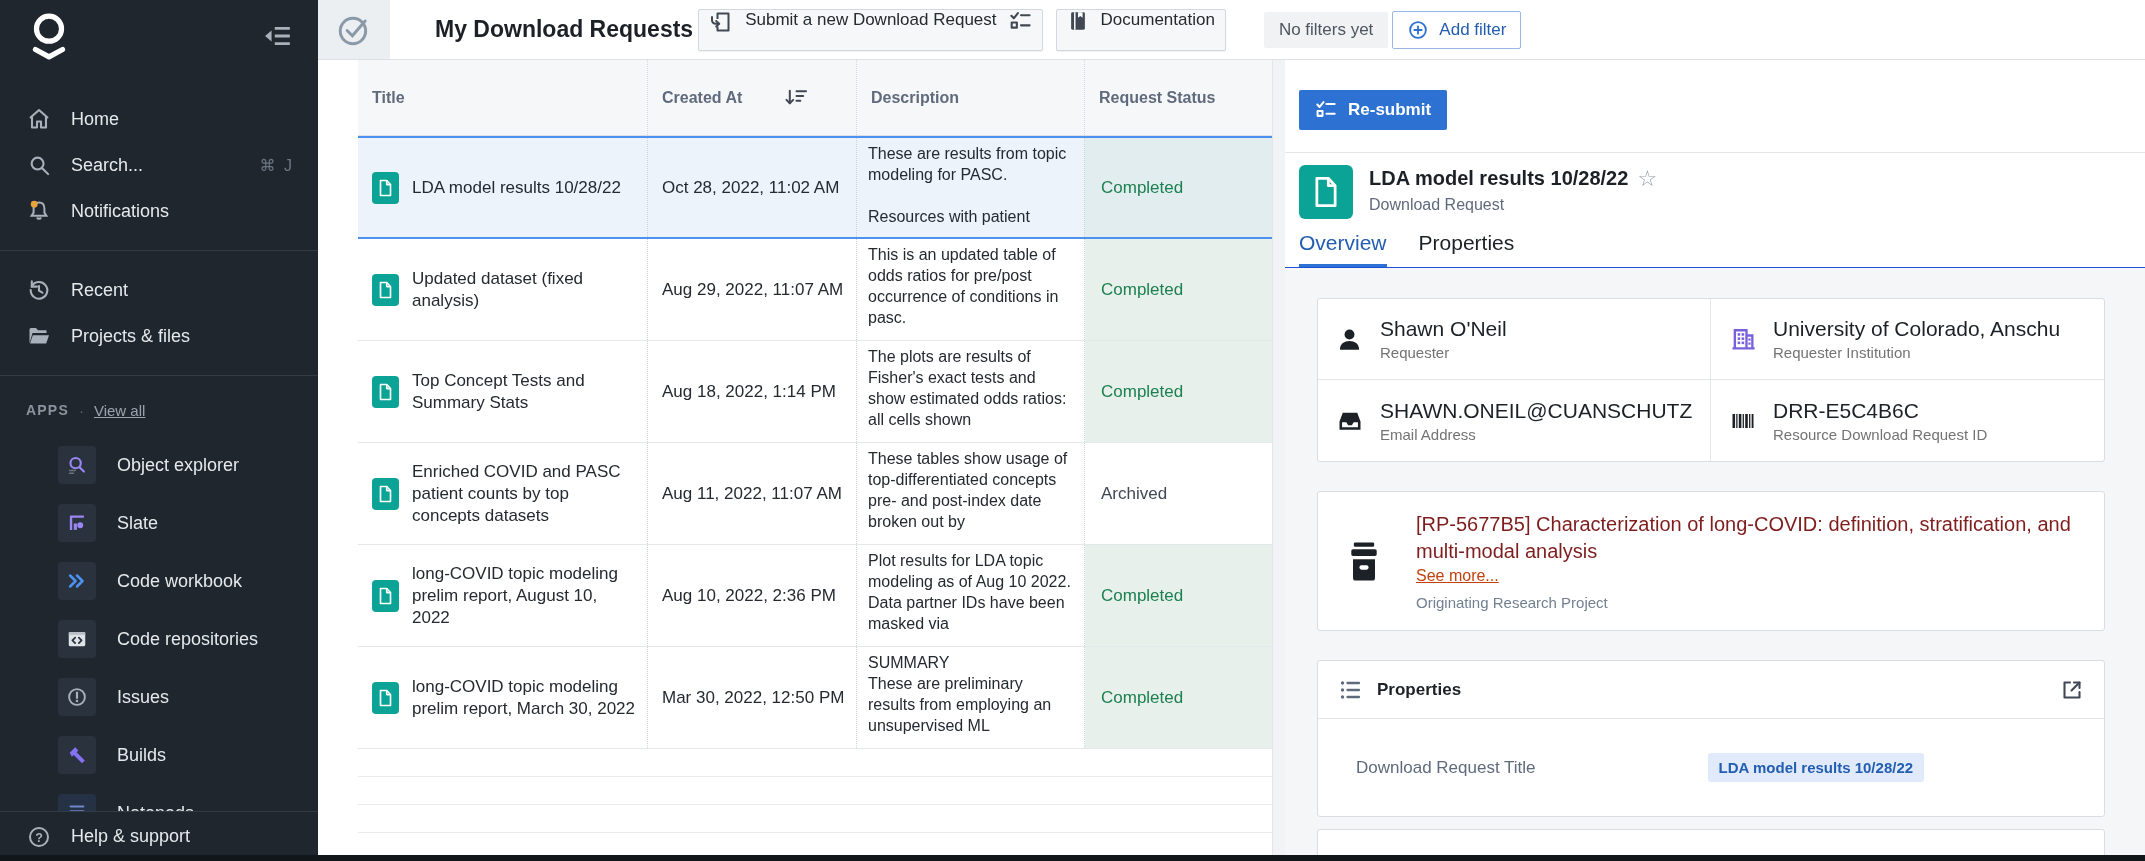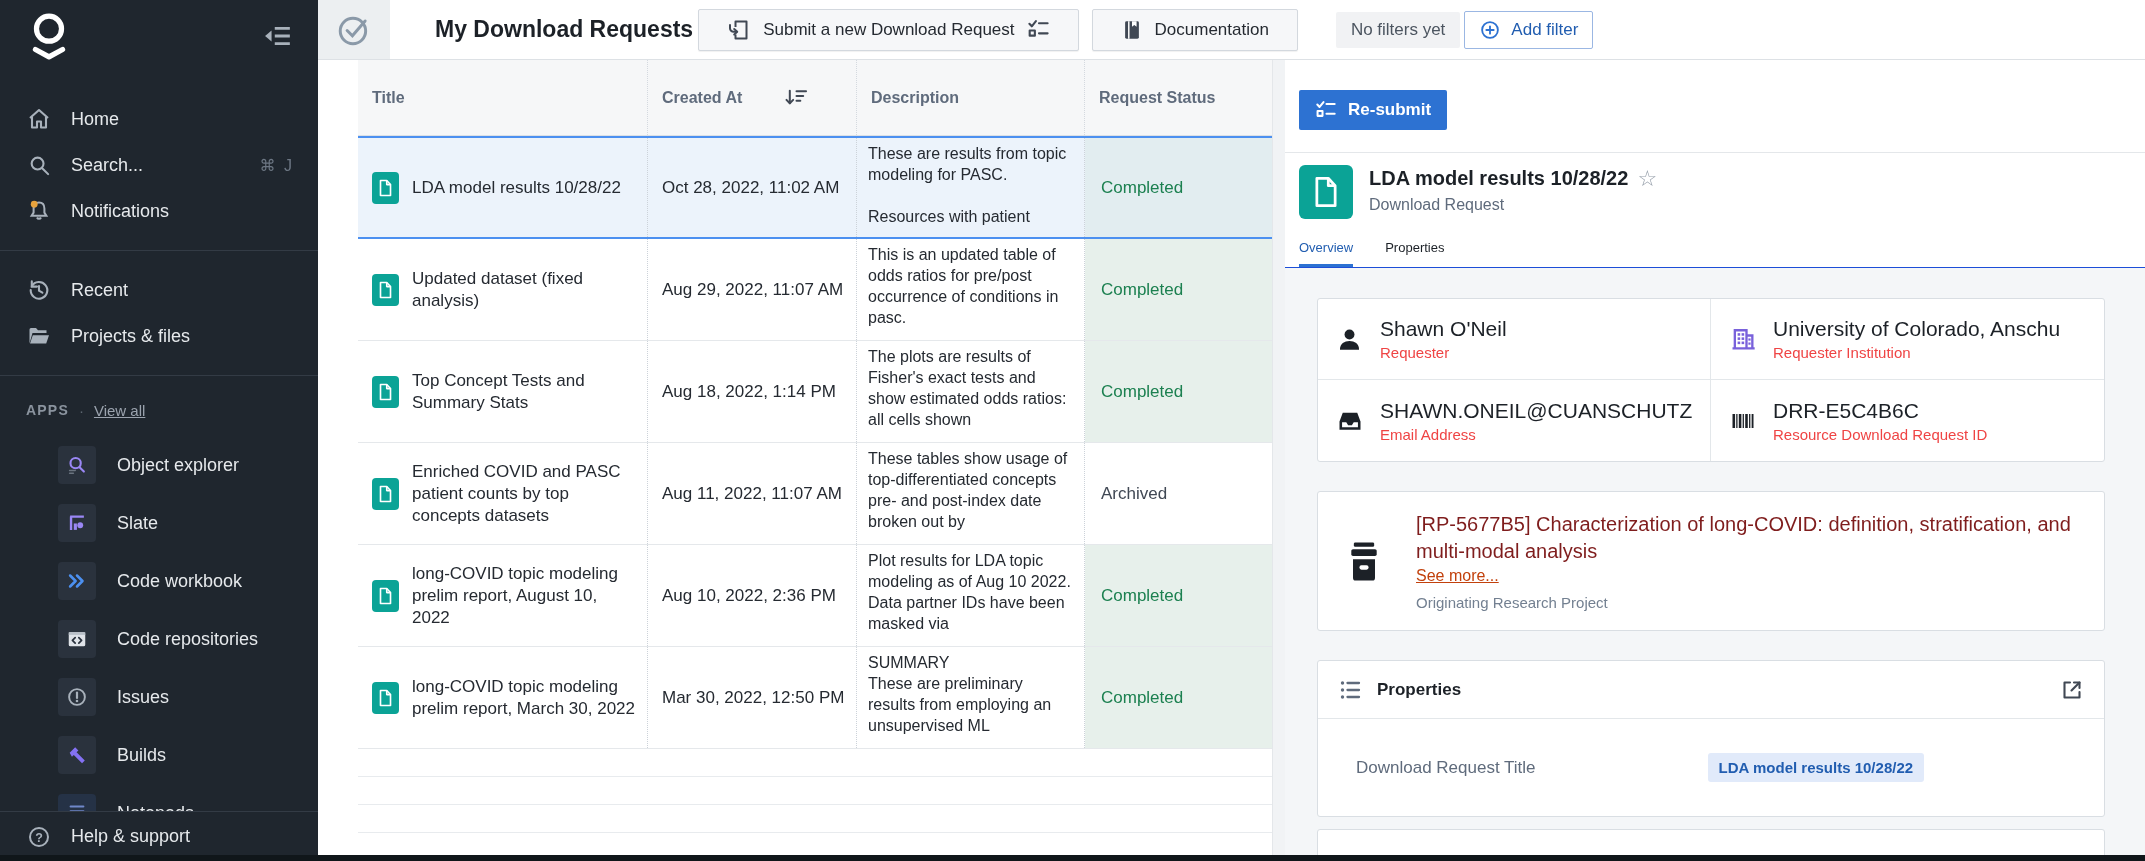--- a/index.html
+++ b/index.html
@@ -26,21 +26,21 @@
   .app-item { height:58px; display:flex; align-items:center; padding:0 24px 0 26px; color:#e6e9ec; font-size:18px; cursor:pointer; }
   .app-tile { width:38px; height:38px; border-radius:4px; background:#2a323d; margin-right:21px; display:flex; align-items:center; justify-content:center; flex:0 0 38px; }
   .app-tile.notepads { background:#253246; }
   .side-footer { position:absolute; left:0; right:0; bottom:6px; height:44px; background:#1f262e; border-top:1px solid #333b45; display:flex; align-items:center; padding:6px 26px 0 26px; color:#e6e9ec; font-size:18px; cursor:pointer; z-index:5; }
   .side-footer .sicon { width:26px; height:26px; margin-right:19px; display:flex; align-items:center; justify-content:center; color:#a8b1bb; }
 
   
   .topbar { position:absolute; left:318px; top:0; right:0; height:60px; background:#fff; border-bottom:1px solid #dde1e5; display:flex; align-items:center; z-index:10; }
   .check-tile { width:72px; height:59px; background:#eceff1; display:flex; align-items:center; justify-content:center; flex:0 0 72px; margin-right:45px; }
   .topbar-title { font-size:23px; font-weight:bold; color:#1c2127; margin-right:5px; white-space:nowrap; }
-  .btn { height:42px; display:flex; align-items:center; background:#f6f7f9; border:1px solid #d3d8de; border-radius:2px; padding:0 28px; font-size:17px; color:#252a31; cursor:pointer; gap:12px; box-shadow:0 1px 1px rgba(17,20,24,.06); white-space:nowrap; }
+  .btn { height:42px; display:flex; align-items:flex-start; background:#f6f7f9; border:1px solid #d3d8de; border-radius:2px; padding:0 10px; font-size:17px; color:#252a31; cursor:pointer; gap:12px; box-shadow:0 1px 1px rgba(17,20,24,.06); white-space:nowrap; }
   .btn .bicon { display:flex; color:#404854; }
   .chip-no-filters { height:36px; display:flex; align-items:center; background:#f1f2f4; border-radius:2px; padding:0 15px; font-size:17px; color:#4c5560; margin-left:38px; white-space:nowrap; }
   .btn-add-filter { height:38px; display:flex; align-items:center; gap:10px; background:#fff; border:1px solid #9bb7e3; border-radius:2px; padding:0 14px; font-size:17px; color:#215db0; cursor:pointer; margin-left:4px; white-space:nowrap; }
 
   
   .content-row { position:absolute; left:318px; top:60px; right:0; bottom:6px; display:flex;padding-left:40px; }
   .table-area { width:914px; flex:0 0 914px; background:#fff; }
   .gap-strip { width:13px; flex:0 0 13px; background:#f1f3f5; border-left:1px solid #e4e7ea; }
   .detail-panel { flex:1; background:#f4f6f8; overflow:hidden; }
 
@@ -68,32 +68,32 @@
   .dp-actions { height:93px; border-bottom:1px solid #e4e7ea; display:flex; align-items:flex-end; padding:0 0 22px 14px; }
   .btn-resubmit { height:40px; display:flex; align-items:center; gap:11px; background:#2d72d2; color:#fff; border:none; border-radius:2px; padding:0 16px; font-size:17px; font-weight:600; cursor:pointer; }
   .dp-head { padding:12px 0 0 14px; position:relative; height:114px; }
   .dp-head-row { display:flex; align-items:flex-start; gap:16px; }
   .doc-tile-lg { width:54px; height:54px; background:#0ba396; border-radius:6px; display:flex; align-items:center; justify-content:center; flex:0 0 54px; }
   .dp-title-line { display:flex; align-items:center; gap:9px; margin-top:2px; }
   .dp-title { font-size:20px; font-weight:bold; color:#1c2127; }
   .star { color:#97a0ab; font-size:22px; line-height:20px; cursor:pointer; }
   .dp-subtitle { font-size:16px; color:#5f6b7c; margin-top:6px; }
   .dp-tabs { position:absolute; left:14px; bottom:0; display:flex; gap:32px; }
-  .dp-tab { font-size:13px; padding-bottom:9px; cursor:pointer; color:#1c2127; border-bottom:3px solid transparent; }
+  .dp-tab { font-size:21px; padding-bottom:9px; cursor:pointer; color:#1c2127; border-bottom:3px solid transparent; }
   .dp-tab.active { color:#215db0; border-bottom-color:#2d72d2; }
   .dp-body { padding:30px 40px 0 32px; }
 
   .card-grid { display:grid; grid-template-columns:1fr 1fr; grid-auto-rows:81px; background:#fff; border:1px solid #d9dee3; border-radius:3px; overflow:hidden; }
   .cg-cell { display:flex; align-items:center; padding-left:18px; border-bottom:1px solid #e3e7ea; overflow:hidden; }
   .cg-cell:nth-child(odd) { border-right:1px solid #e3e7ea; }
   .cg-cell:nth-last-child(-n+2) { border-bottom:none; }
   .cg-icon { width:44px; flex:0 0 44px; display:flex; align-items:center; }
   .cg-text { overflow:hidden; }
   .cg-value { font-size:21px; color:#1c2127; white-space:nowrap; overflow:hidden; }
-  .cg-label { font-size:15px; color:#ef4444; margin-top:3px; }
+  .cg-label { font-size:15px; color:#737373; margin-top:3px; }
 
   .project-card { margin-top:29px; background:#fff; border:1px solid #d9dee3; border-radius:3px; display:flex; align-items:center; padding:18px 20px 18px 24px; min-height:140px; gap:30px; }
   .pc-icon { flex:0 0 44px; display:flex; align-items:center; justify-content:center; color:#1c2127; }
   .pc-title { font-size:20px; line-height:27px; color:#7f1d1d; }
   .pc-see-more { font-size:16px; color:#c2410c; text-decoration:underline; cursor:pointer; display:inline-block; margin-top:2px; }
   .pc-label { font-size:15px; color:#738091; margin-top:9px; }
 
   .props-card { margin-top:29px; background:#fff; border:1px solid #d9dee3; border-radius:3px; overflow:hidden; }
   .props-header { height:58px; display:flex; align-items:center; padding:0 20px; border-bottom:1px solid #e3e7ea; }
   .props-header .ph-icon { display:flex; color:#5f6b7c; margin-right:15px; }

